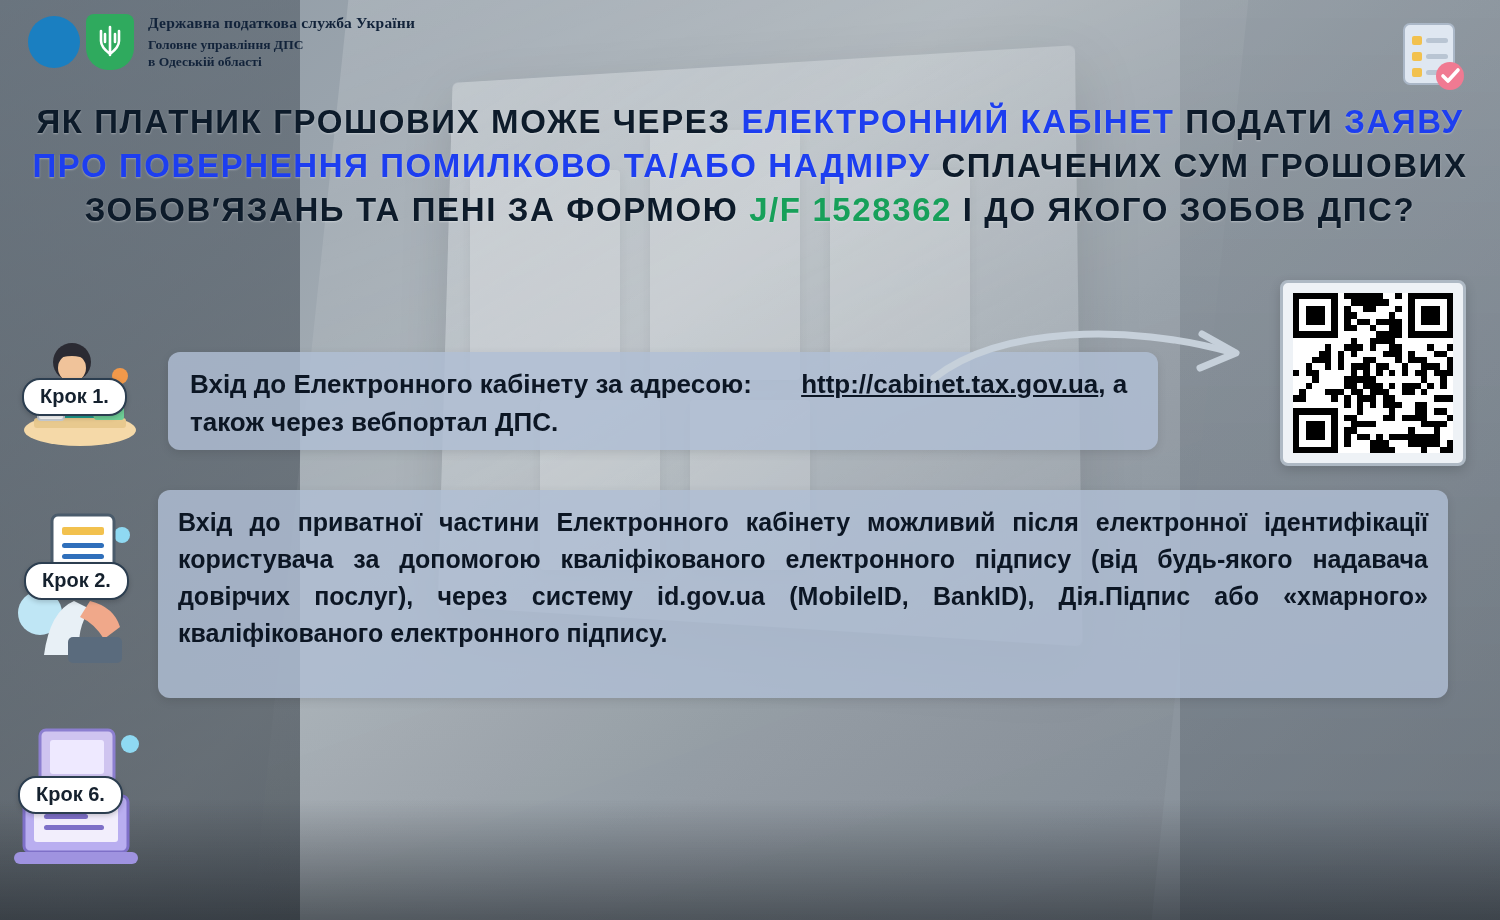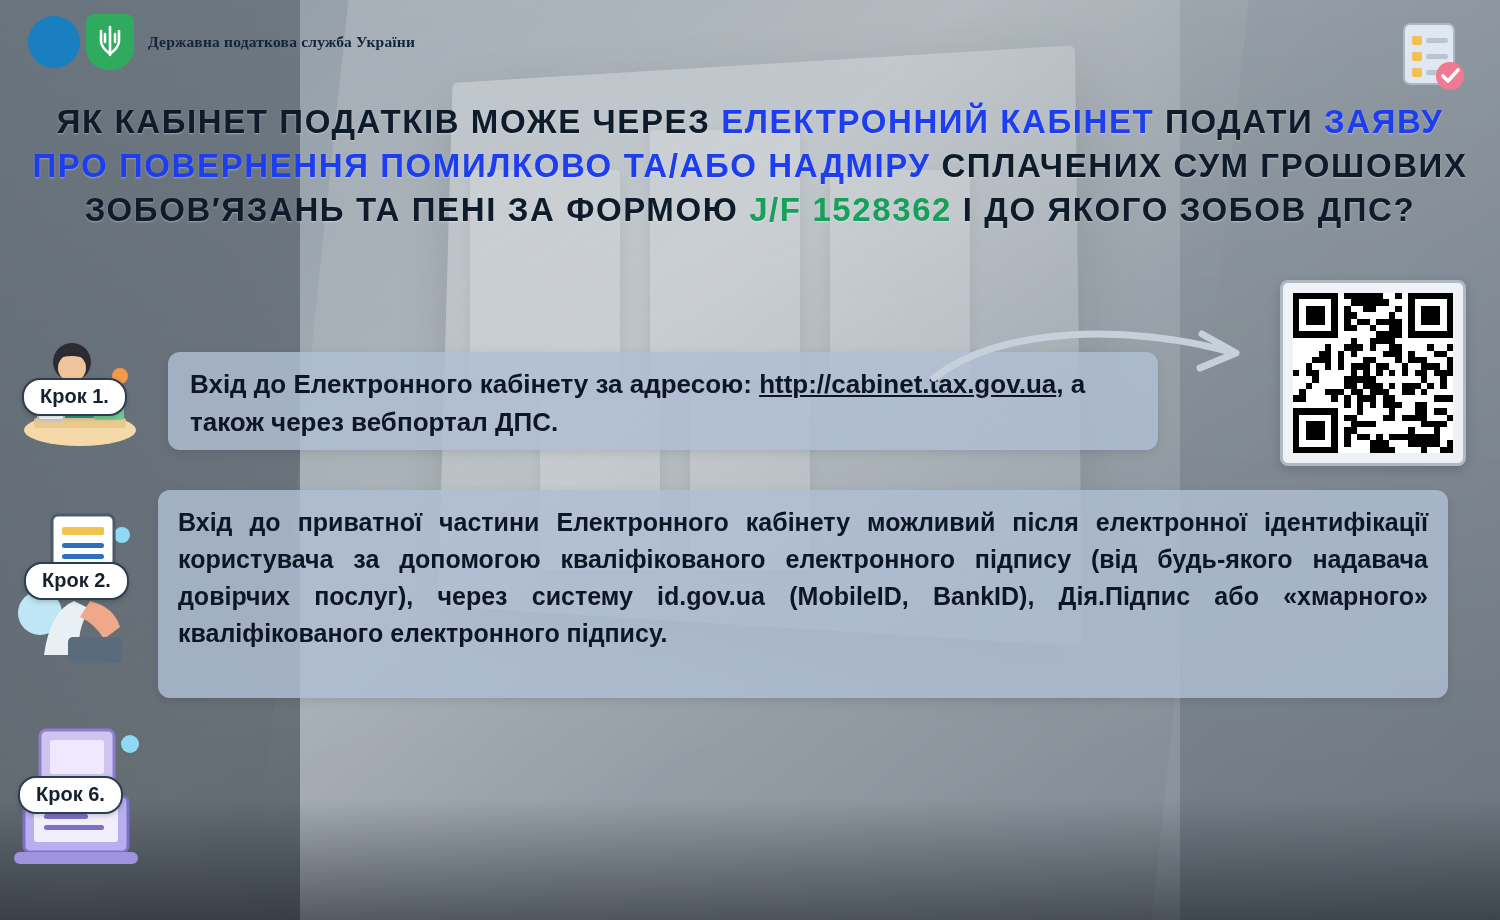--- a/index.html
+++ b/index.html
@@ -133,21 +133,21 @@
     padding: 14px 20px 10px;
     font-size: 25px; line-height: 1.48;
     text-align: justify;
   }
   #bubble3 {
     left: 158px; top: 724px; width: 1290px; height: 184px;
     padding: 14px 20px 10px;
     font-size: 25px; line-height: 1.48;
     text-align: justify;
   }
-  .link-underline { text-decoration: underline; }
+  .link-underline { text-decoration: underline; margin-left: 42px; }
 
   
   .ill { position: absolute; z-index: 5; }
   #ill1 { left: 20px; top: 330px; width: 130px; height: 120px; }
   #ill2 { left: 14px; top: 505px; width: 140px; height: 160px; }
   #ill3 { left: 10px; top: 722px; width: 150px; height: 150px; }
 
   
   .arrow { position: absolute; left: 930px; top: 316px; z-index: 7; }
 
@@ -191,39 +191,41 @@
     <div class="logo-wrap">
       <div class="logo-circle"></div>
       <div class="logo-shield">
         <svg width="26" height="34" viewBox="0 0 26 34" aria-hidden="true">
           <path d="M13 2 L13 30 M4 6 L4 16 C4 22 9 26 13 29 C17 26 22 22 22 16 L22 6 M8 9 L8 17 M18 9 L18 17" stroke="#ffffff" stroke-width="2.6" fill="none" stroke-linecap="round"></path>
         </svg>
       </div>
     </div>
     <div class="org-text">
       <div class="org-l1">Державна податкова служба України</div>
+      <div class="org-l2" style="white-space:pre-line">Головне управління ДПС
+в Одеській області</div>
     </div>
   </div>
 
   <div class="doc-icon">
     <svg width="78" height="78" viewBox="0 0 78 78" aria-hidden="true">
       <rect x="12" y="6" width="50" height="60" rx="6" fill="#dfe7f1" stroke="#aab7c7" stroke-width="2"></rect>
       <rect x="20" y="18" width="10" height="9" rx="2" fill="#f2c14e"></rect>
       <rect x="34" y="20" width="22" height="5" rx="2.5" fill="#b9c5d3"></rect>
       <rect x="20" y="34" width="10" height="9" rx="2" fill="#f2c14e"></rect>
       <rect x="34" y="36" width="22" height="5" rx="2.5" fill="#b9c5d3"></rect>
       <rect x="20" y="50" width="10" height="9" rx="2" fill="#f2c14e"></rect>
       <rect x="34" y="52" width="14" height="5" rx="2.5" fill="#b9c5d3"></rect>
       <circle cx="58" cy="58" r="14" fill="#f07a92"></circle>
       <path d="M51 58 l5 5 l10 -11" stroke="#ffffff" stroke-width="3.6" fill="none" stroke-linecap="round" stroke-linejoin="round"></path>
     </svg>
   </div>
 
   <div class="title">
-    <span>ЯК КАБІНЕТ ПОДАТКІВ МОЖЕ ЧЕРЕЗ </span><span class="hl-blue">ЕЛЕКТРОННИЙ КАБІНЕТ</span><span> ПОДАТИ </span><span class="hl-blue">ЗАЯВУ ПРО ПОВЕРНЕННЯ ПОМИЛКОВО ТА/АБО НАДМІРУ</span><span> СПЛАЧЕНИХ СУМ ГРОШОВИХ ЗОБОВ′ЯЗАНЬ ТА ПЕНІ ЗА ФОРМОЮ </span><span class="hl-green">J/F 1528362</span><span> І ДО ЯКОГО ЗОБОВ ДПС?</span>
+    <span>ЯК ПЛАТНИК ГРОШОВИХ МОЖЕ ЧЕРЕЗ </span><span class="hl-blue">ЕЛЕКТРОННИЙ КАБІНЕТ</span><span> ПОДАТИ </span><span class="hl-blue">ЗАЯВУ ПРО ПОВЕРНЕННЯ ПОМИЛКОВО ТА/АБО НАДМІРУ</span><span> СПЛАЧЕНИХ СУМ ГРОШОВИХ ЗОБОВ′ЯЗАНЬ ТА ПЕНІ ЗА ФОРМОЮ </span><span class="hl-green">J/F 1528362</span><span> І ДО ЯКОГО ЗОБОВ ДПС?</span>
   </div>
 
   <div class="arrow">
     <svg width="330" height="80" viewBox="0 0 330 80" aria-hidden="true">
       <path d="M4 62 C 70 10, 200 8, 300 36" stroke="#c6d0da" stroke-width="7" fill="none" stroke-linecap="round"></path>
       <path d="M272 18 L306 37 L270 52" stroke="#c6d0da" stroke-width="7" fill="none" stroke-linecap="round" stroke-linejoin="round"></path>
     </svg>
   </div>
 
   <div class="qr-frame">

